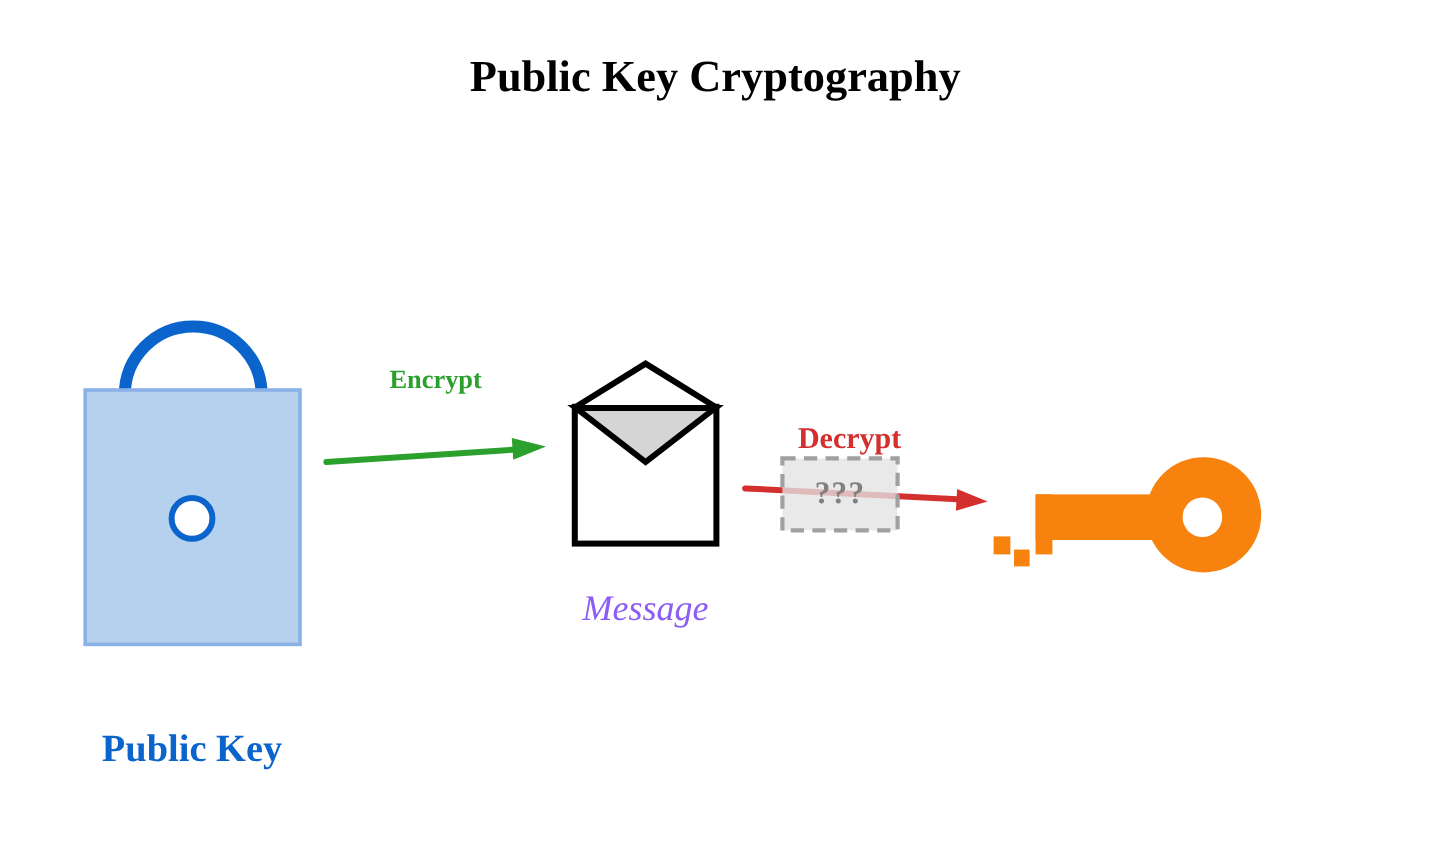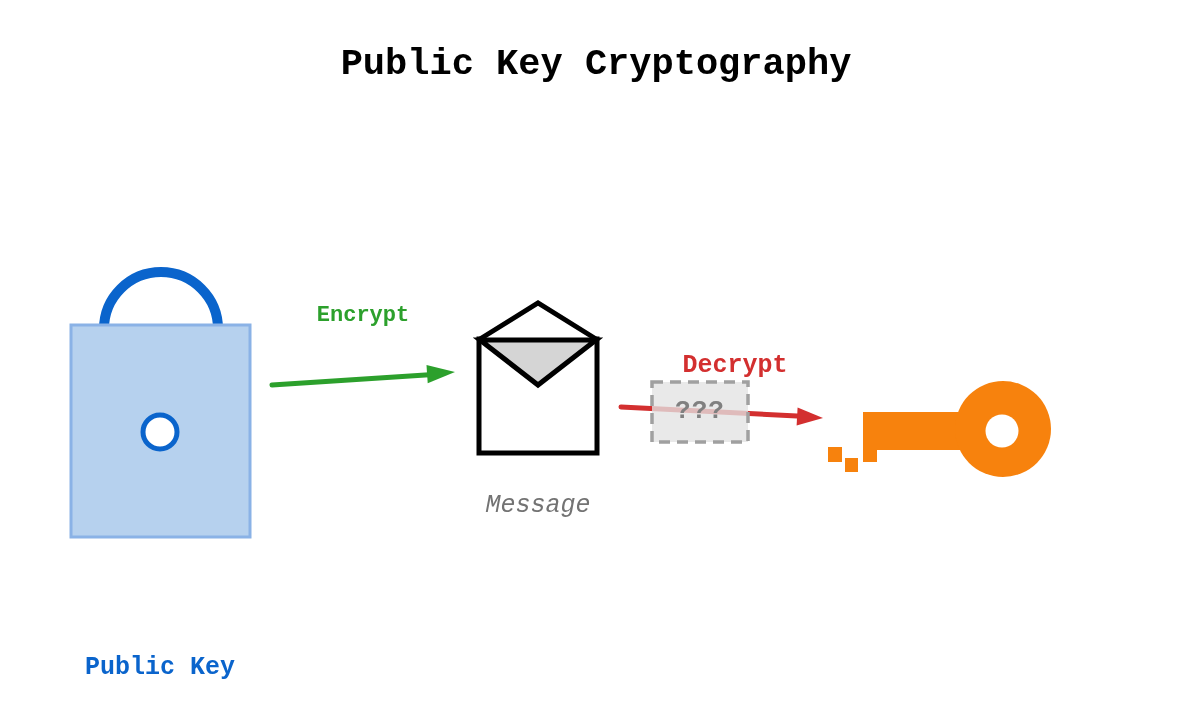--- a/index.html
+++ b/index.html
@@ -1,30 +1,30 @@
 <!DOCTYPE html>
 <html style="--blue: #0A64CC; --lock-fill: #B6D1EE; --lock-border: #8AB2E6; --green: #2CA02C; --red: #D32F2F; --orange: #F7820D; --orange-label: #FF8C00; --gray-text: #808080; --box-border: #A0A0A0; --flap-fill: #D5D5D5;"><head>
 <meta charset="utf-8">
 <style>
   html,body{margin:0;padding:0;background:#fff;}
   .canvas{
     position:relative;width:1101px;height:723px;background:#fff;overflow:hidden;
-    font-family:Liberation Mono, monospace;
+    font-family:Liberation Serif, serif;
   }
   .title{
     position:absolute;top:46px;left:0;width:1192px;text-align:center;
     font-size:37px;font-weight:bold;color:#000;line-height:1;
   }
   svg.diagram{position:absolute;left:0;top:0;z-index:1;}
   .lbl{position:absolute;line-height:1;white-space:nowrap;transform:translateX(-50%);z-index:2;}
   .encrypt{left:363px;top:305px;font-size:22px;font-weight:bold;color:var(--green);}
-  .decrypt{left:735px;top:353px;font-size:25px;font-weight:bold;color:var(--red);}
+  .decrypt{left:708px;top:353px;font-size:25px;font-weight:bold;color:var(--red);}
   .qqq{left:700px;top:398px;font-size:26px;font-weight:bold;color:var(--gray-text);letter-spacing:1px;z-index:3;}
-  .message{left:538px;top:493px;font-size:25px;font-style:italic;color:#737373;}
-  .public{left:160px;top:607px;font-size:25px;font-weight:bold;color:var(--blue);margin-top:48px;}
+  .message{left:538px;top:493px;font-size:30px;font-style:italic;color:#8b5cf6;}
+  .public{left:160px;top:607px;font-size:32px;font-weight:bold;color:var(--blue);}
   .private{left:1002px;top:607px;font-size:31px;font-weight:bold;color:var(--orange-label);}
 
   .green-line{stroke:var(--green);stroke-width:5;stroke-linecap:round;}
   .green-fill{fill:var(--green);}
   .red-line{stroke:var(--red);stroke-width:5;stroke-linecap:round;}
   .red-fill{fill:var(--red);}
   .qbox{fill:#E3E3E3;fill-opacity:0.78;stroke:var(--box-border);stroke-width:3.5;stroke-dasharray:11 7;}
   .shackle{fill:none;stroke:var(--blue);stroke-width:10;}
   .lock-body{fill:var(--lock-fill);stroke:var(--lock-border);stroke-width:3;}
   .keyhole{fill:#fff;stroke:var(--blue);stroke-width:5;}

